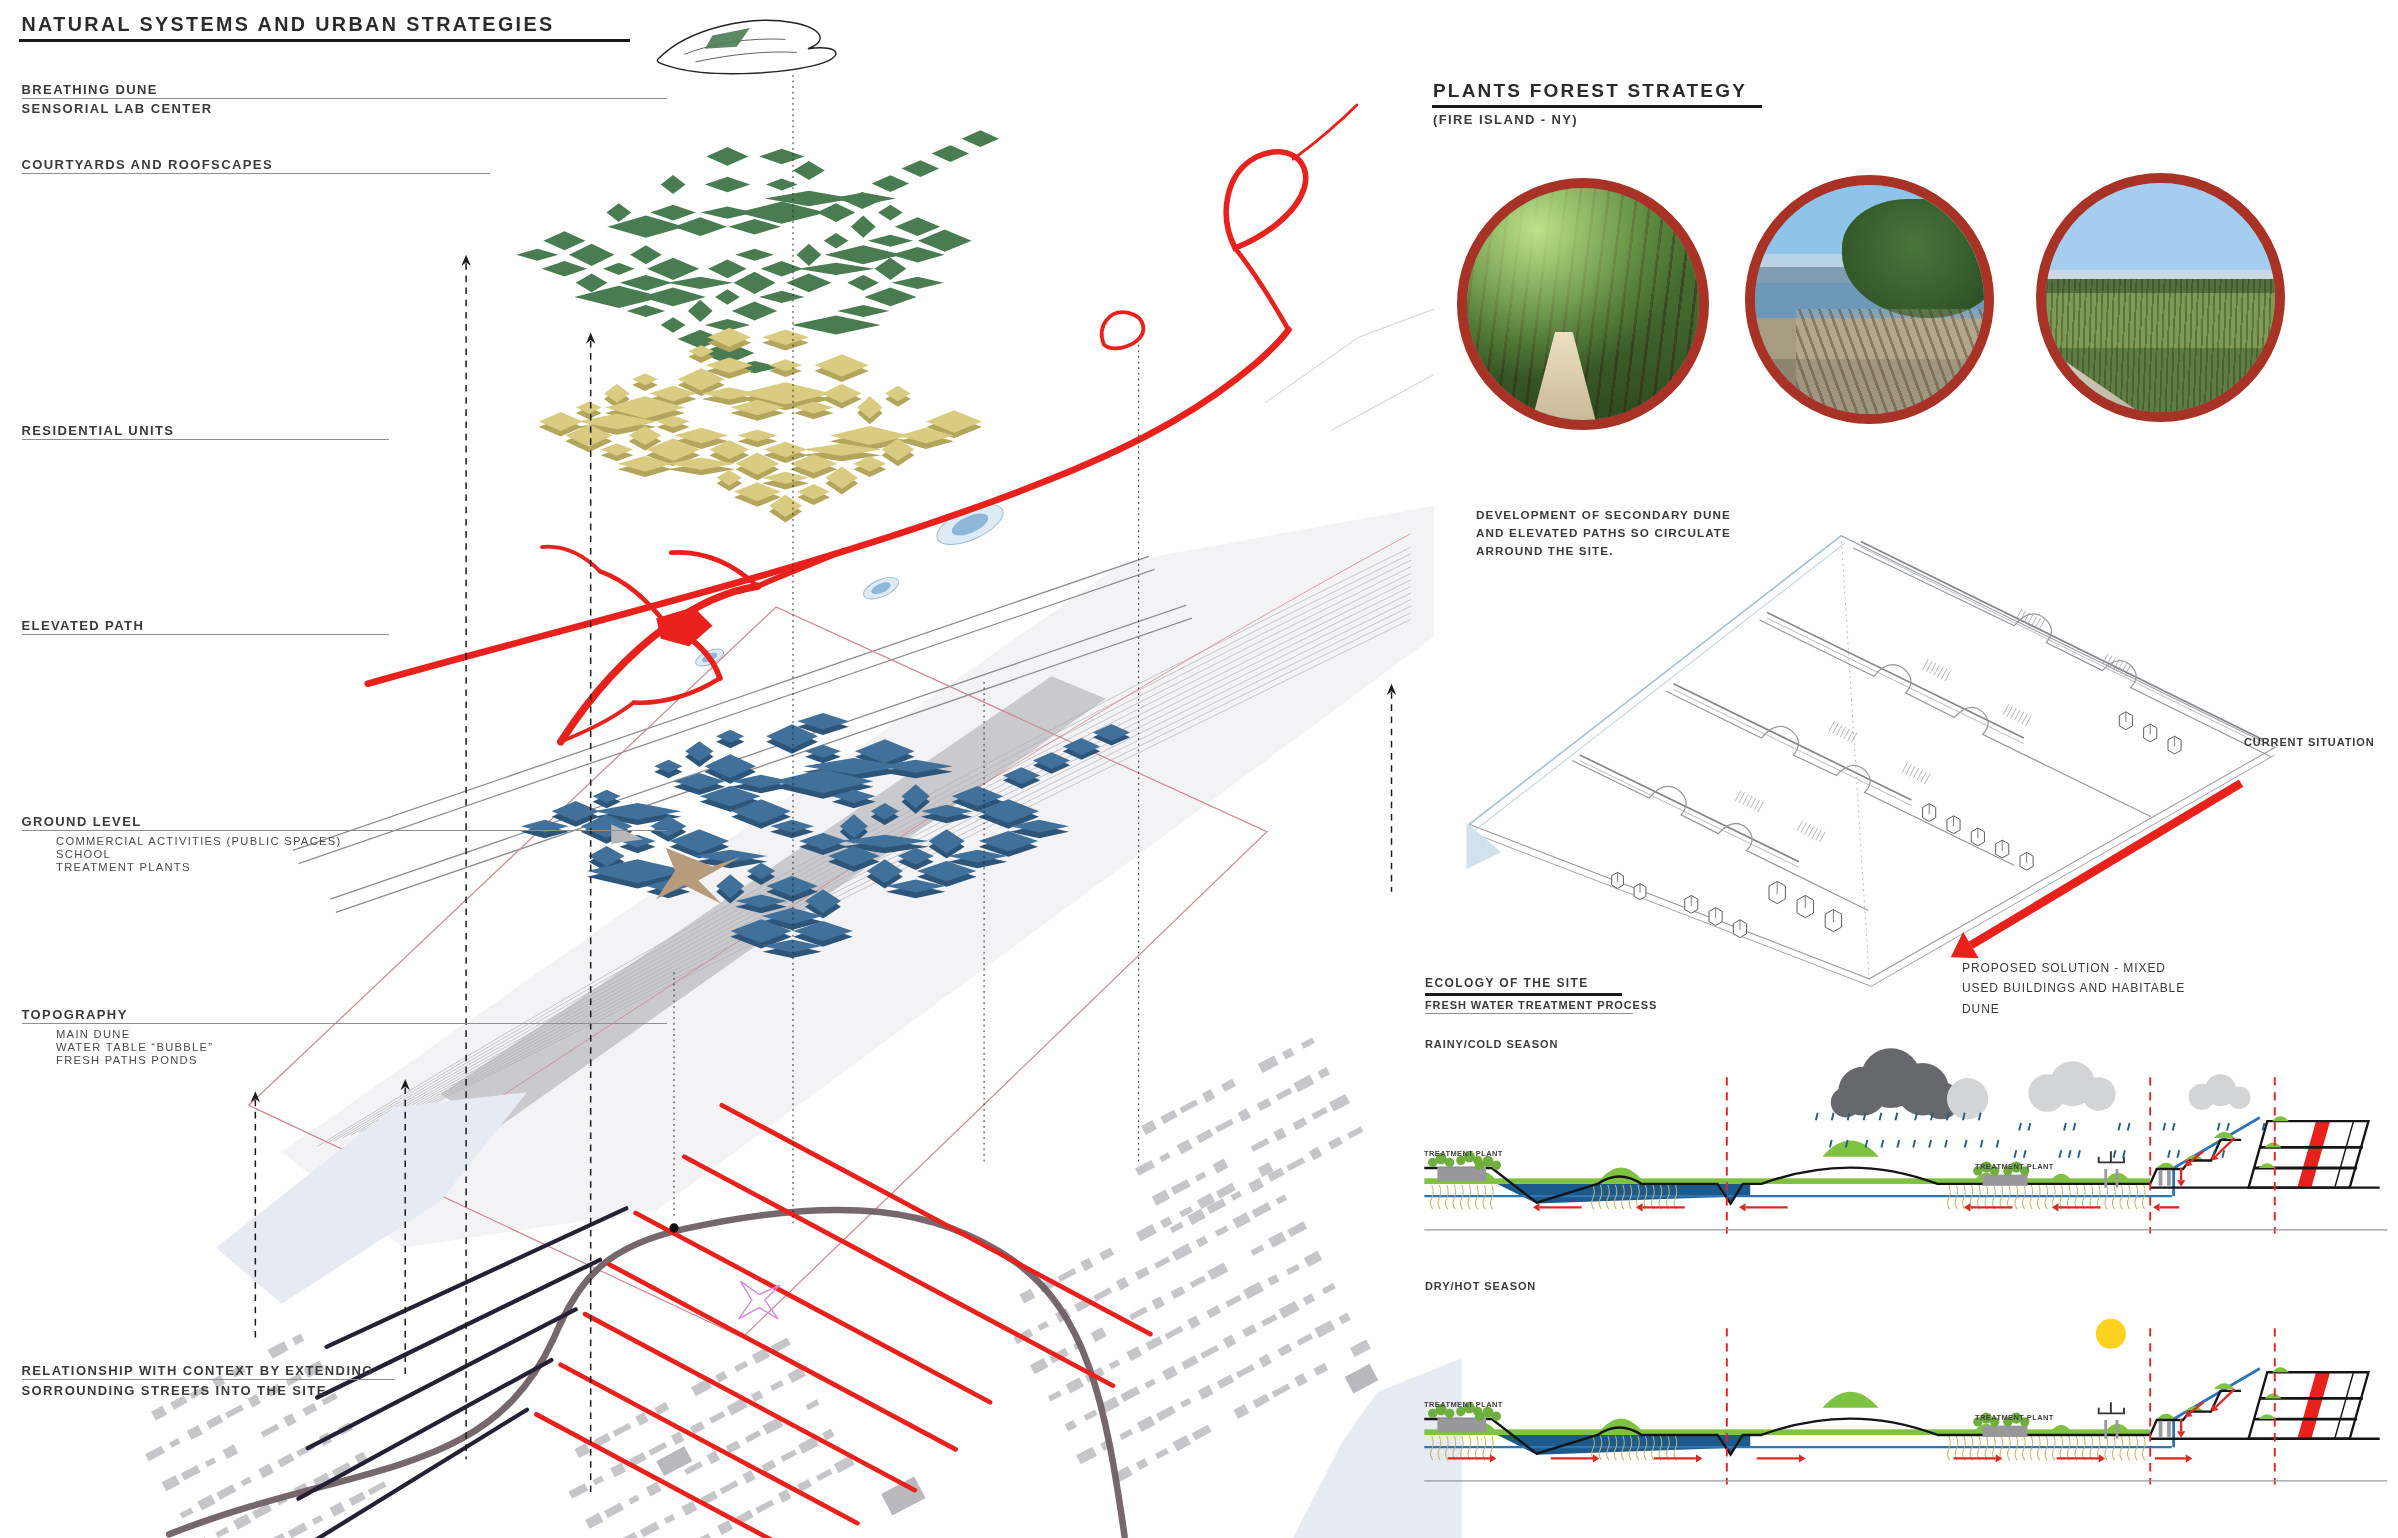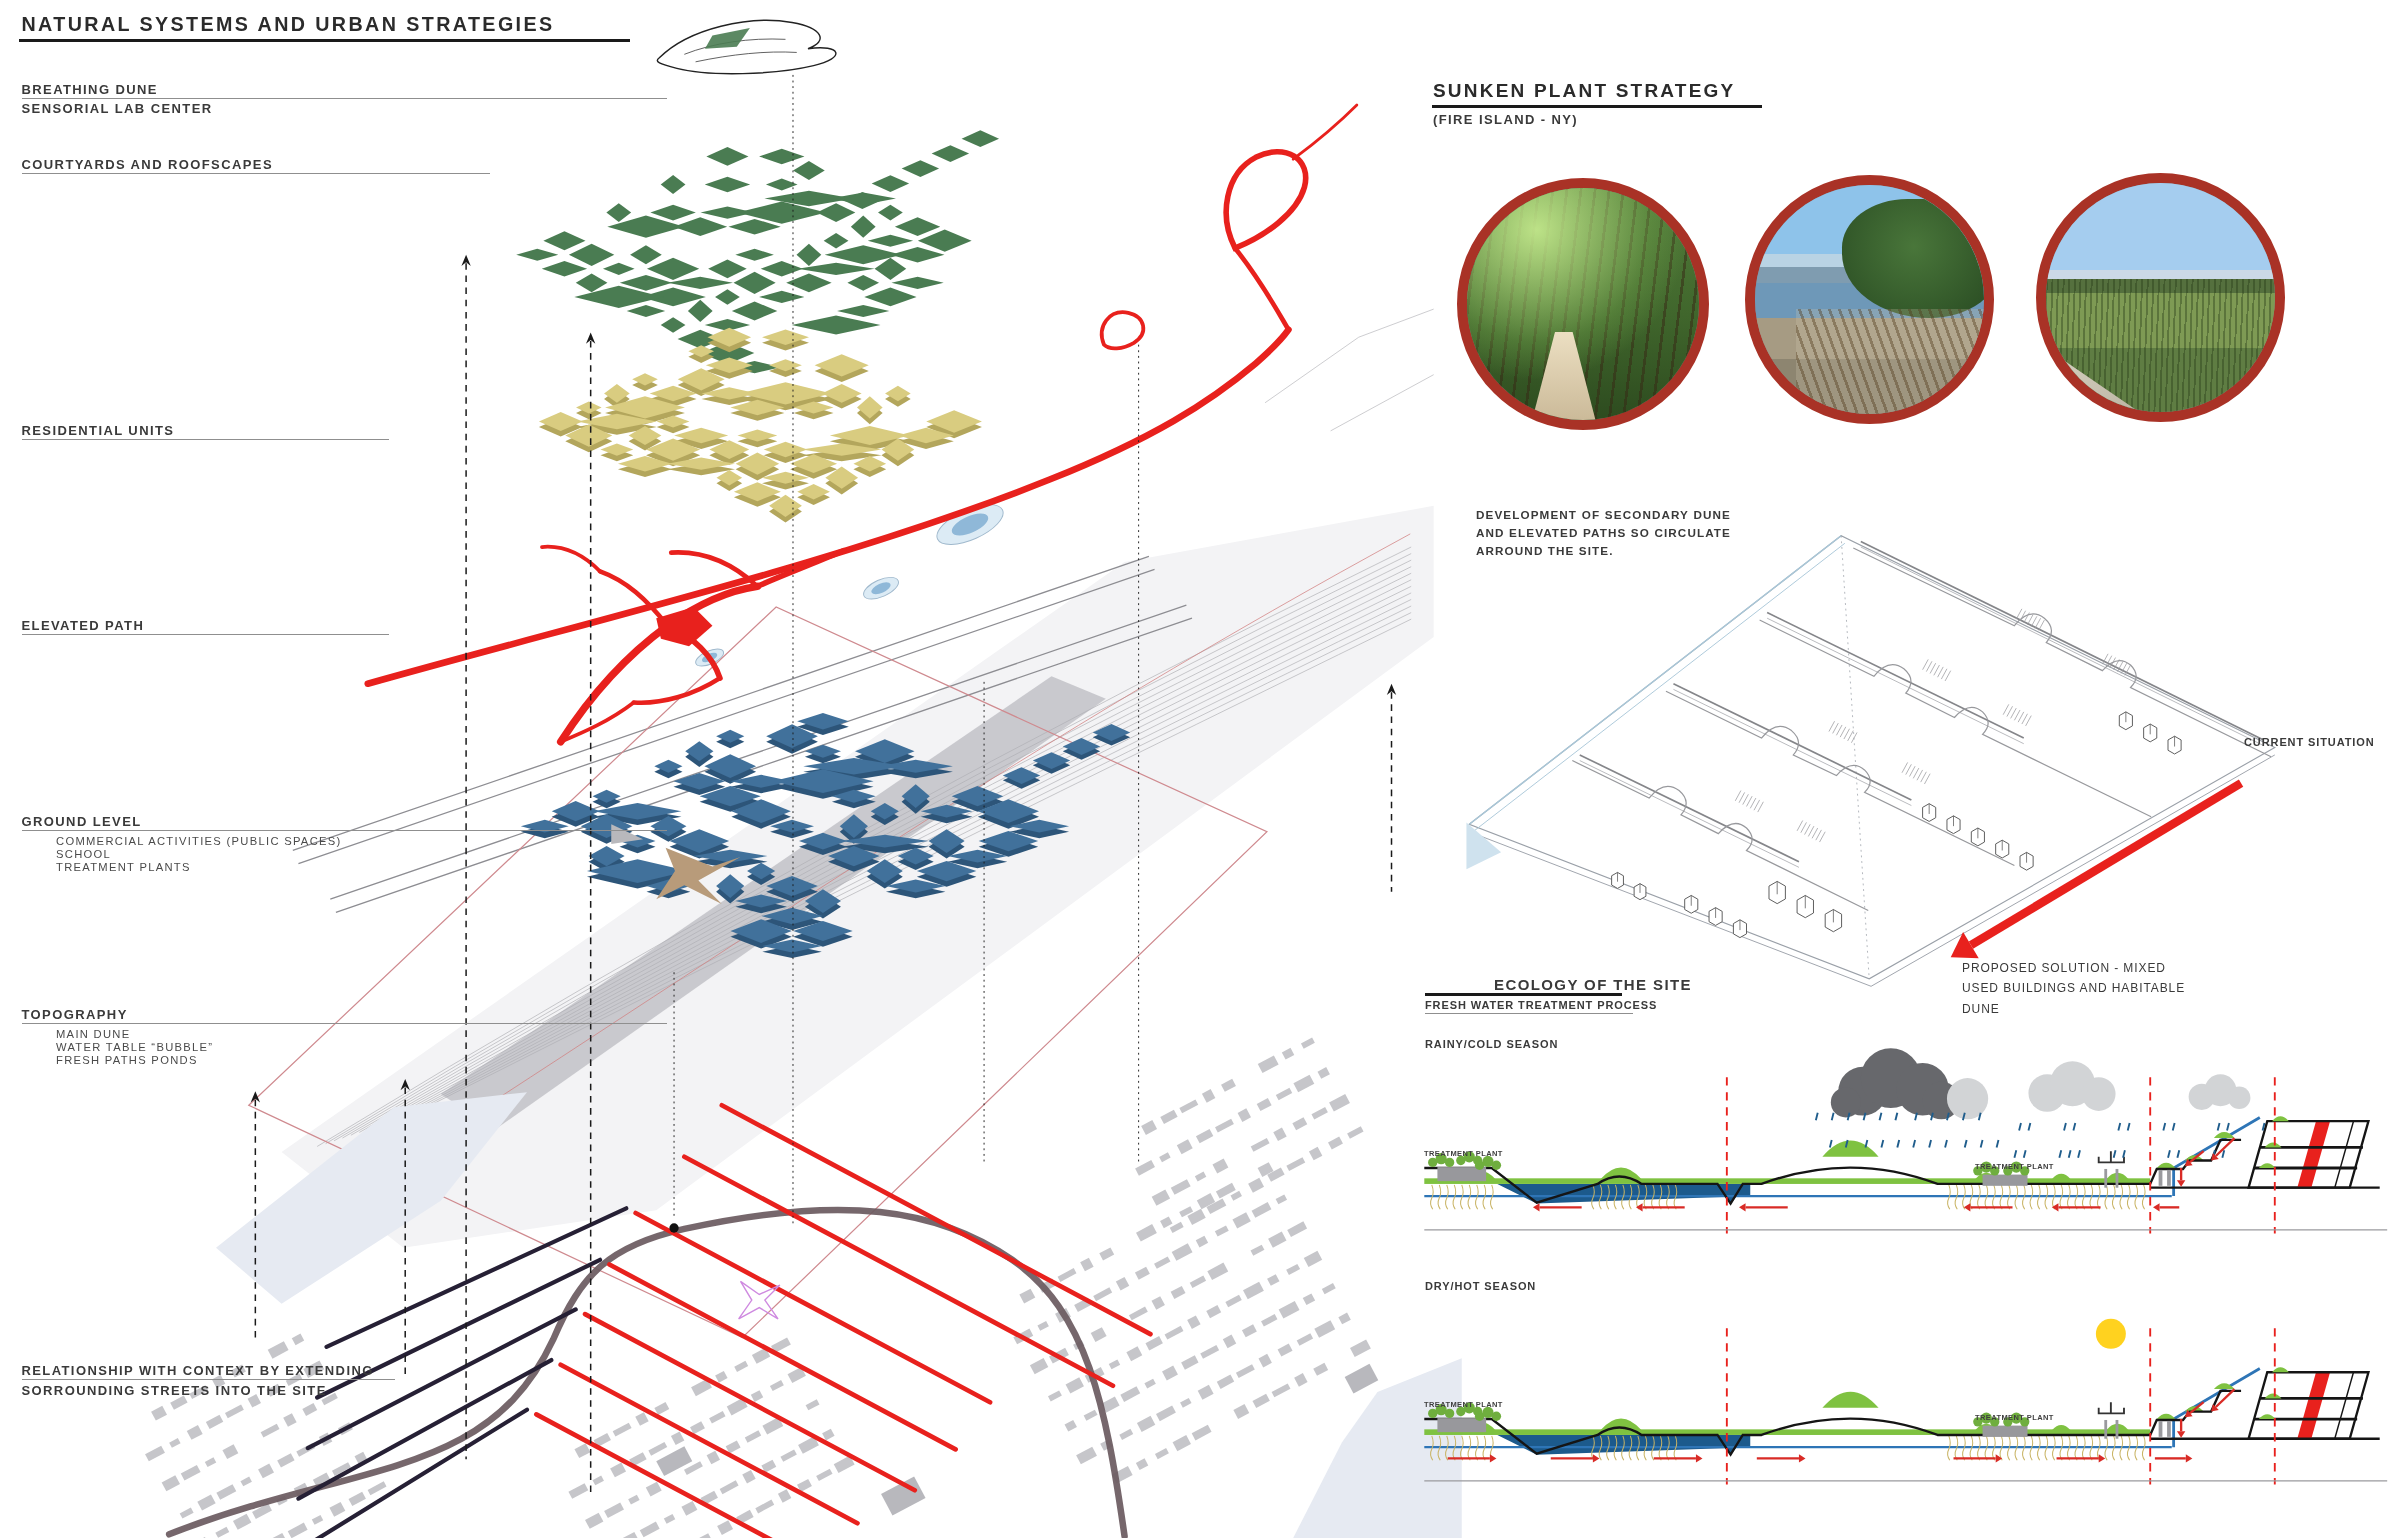--- a/index.html
+++ b/index.html
@@ -1076,21 +1076,21 @@
   <div class="txt lbl" style="left:21.5px;top:1007px">TOPOGRAPHY</div>
   <div class="rule" style="left:21.5px;top:1023px;width:645px"></div>
   <div class="txt sub" style="left:56px;top:1028px">MAIN DUNE</div>
   <div class="txt sub" style="left:56px;top:1041px">WATER TABLE “BUBBLE”</div>
   <div class="txt sub" style="left:56px;top:1054px">FRESH PATHS PONDS</div>
 
   <div class="txt lbl" style="left:21.5px;top:1363px">RELATIONSHIP WITH CONTEXT BY EXTENDING</div>
   <div class="rule" style="left:21.5px;top:1379px;width:373px"></div>
   <div class="txt lbl" style="left:21.5px;top:1383px">SORROUNDING STREETS INTO THE SITE</div>
 
-  <div class="txt h2" style="left:1433px;top:80px">SUNKEN PLANT STRATEGY</div>
+  <div class="txt h2" style="left:1433px;top:80px">PLANTS FOREST STRATEGY</div>
   <div class="rule thick" style="left:1432px;top:105px;width:330px"></div>
   <div class="txt lbl" style="left:1433px;top:112px">(FIRE ISLAND - NY)</div>
 
   <div class="photo" style="left:1457px;top:178px;width:232px;height:232px">
     <div class="layer" style="background:
       radial-gradient(circle at 30% 18%,rgba(195,232,140,.95),rgba(120,170,80,.35) 45%,transparent 60%),
       repeating-linear-gradient(97deg,rgba(55,38,20,.5) 0 2.8px,transparent 2.8px 14px),
       linear-gradient(180deg,#527d3a 0%,#40662c 55%,#2d4b1f 100%);"></div>
     <div class="bw1"></div>
   </div>
@@ -1105,21 +1105,21 @@
       linear-gradient(180deg,#a5cdef 0 38%,#cbd9e6 38% 42%,#55703e 42% 48%,#7e9a54 48% 72%,#5f7d43 72% 100%);"></div>
     <div class="grass3"></div>
     <div class="bw3"></div>
   </div>
 
   <div class="txt note" style="left:1476px;top:506px;width:255px">DEVELOPMENT OF SECONDARY DUNE AND ELEVATED PATHS SO CIRCULATE ARROUND THE SITE.</div>
 
   <div class="txt cap" style="left:2244px;top:736px">CURRENT SITUATION</div>
   <div class="txt capw" style="left:1962px;top:958px;width:236px">PROPOSED SOLUTION - MIXED USED BUILDINGS AND HABITABLE DUNE</div>
 
-  <div class="txt lbl" style="left:1494px;top:976px;font-size:15px">ECOLOGY OF THE SITE</div>
+  <div class="txt lbl" style="left:1425px;top:976px;font-size:12px">ECOLOGY OF THE SITE</div>
   <div class="rule thick" style="left:1425px;top:993px;width:197px"></div>
   <div class="txt cap" style="left:1425px;top:999px">FRESH WATER TREATMENT PROCESS</div>
   <div class="rule" style="left:1425px;top:1013px;width:208px"></div>
 
   <div class="txt cap" style="left:1425px;top:1038px">RAINY/COLD SEASON</div>
   <div class="txt cap" style="left:1425px;top:1280px">DRY/HOT SEASON</div>
 
   <div class="txt tiny" style="left:1424px;top:1149px">TREATMENT PLANT</div>
   <div class="txt tiny" style="left:1975px;top:1162px">TREATMENT PLANT</div>
   <div class="txt tiny" style="left:1424px;top:1400px">TREATMENT PLANT</div>

